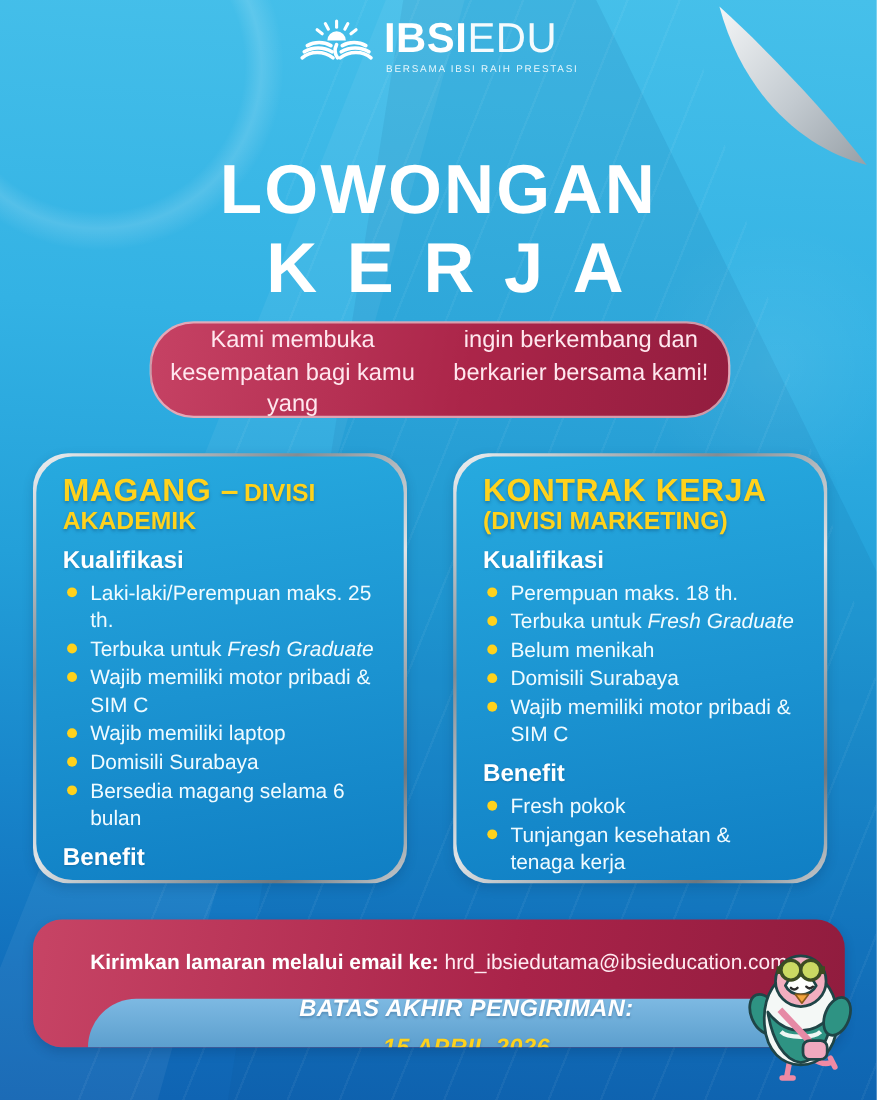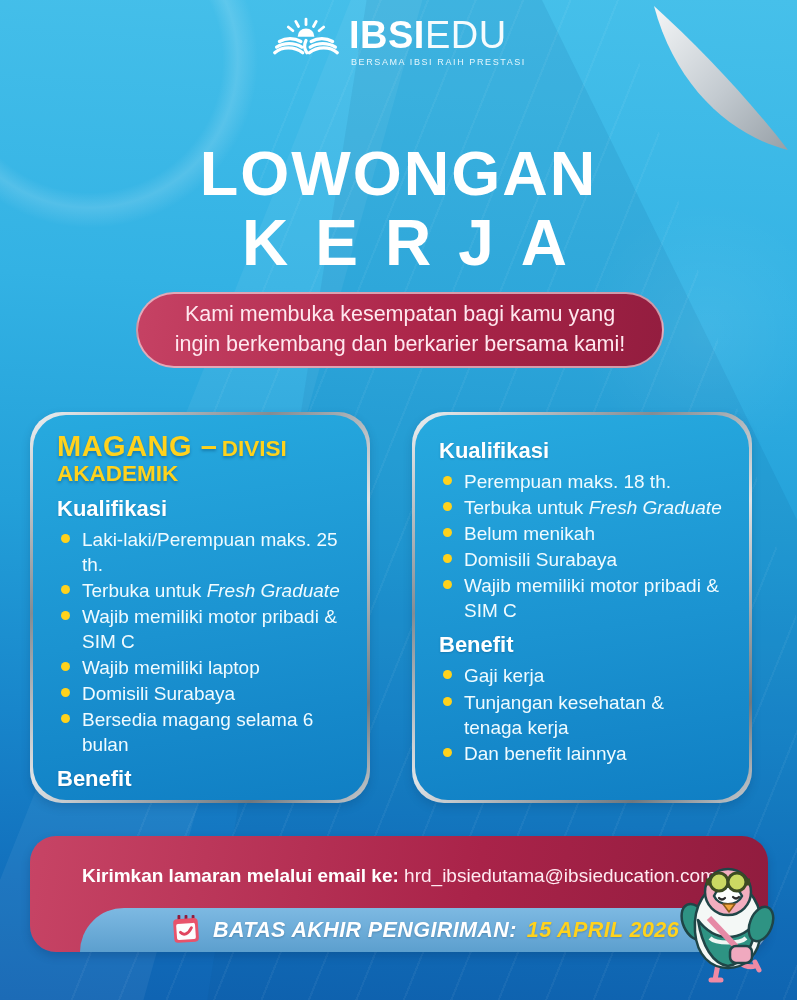--- a/index.html
+++ b/index.html
@@ -25,24 +25,24 @@
   .brand-col{display:flex;flex-direction:column;align-items:flex-start;}
   .brand{color:#fff;font-size:38px;line-height:1;letter-spacing:.5px;}
   .brand .b{font-weight:800;}
   .brand .l{font-weight:300;opacity:.95;text-align:center;}
   .tagline{color:#e6f7fd;font-size:9px;letter-spacing:1.6px;margin-top:3px;margin-left:2px;font-weight:400;}
   
   .title{position:absolute;top:142px;left:0;right:0;text-align:center;color:#fff;}
   .title-l1{font-size:63px;font-weight:800;letter-spacing:2px;line-height:1.0;}
   .title-l2{font-size:64px;font-weight:800;letter-spacing:27px;padding-left:39px;line-height:1.02;margin-top:6px;}
   
-  .intro{position:absolute;left:136px;top:292px;width:528px;height:76px;box-sizing:border-box;
+  .intro{position:absolute;left:136px;top:292px;width:528px;height:88px;box-sizing:border-box;
     border-radius:40px;border:2px solid rgba(255,255,255,.55);
     background:linear-gradient(100deg,#c64264 0%,#ab2549 55%,#931d3f 100%);
-    display:flex;flex-direction:column;justify-content:center;text-align:center;
+    display:flex;flex-direction:row;justify-content:center;text-align:center;
     color:#ffe7ee;font-size:21.5px;line-height:1.38;font-weight:500;}
   
   .card{position:absolute;top:412px;width:340px;height:391px;border-radius:32px;padding:3px;box-sizing:border-box;
     background:linear-gradient(140deg,#eef1f3 0%,#848c93 30%,#dfe3e6 55%,#6f777e 85%,#c7ccd0 100%);
     box-shadow:0 4px 10px rgba(0,40,80,.18);}
   .card.left{left:30px;}
   .card.right{left:412px;}
   .card-inner{width:100%;height:100%;box-sizing:border-box;border-radius:33px;overflow:hidden;
     background:linear-gradient(172deg,#27aadf 0%,#1b93d1 55%,#107fc4 100%);
     background:linear-gradient(172deg,#27aadf 0%,#1b93d1 55%,#107fc4 100%);
@@ -59,21 +59,21 @@
   .apply{position:absolute;left:30px;top:836px;width:738px;height:116px;border-radius:26px;overflow:hidden;
     background:linear-gradient(100deg,#c74465 0%,#a92349 60%,#901c3e 100%);color:#fff;
     box-shadow:0 4px 10px rgba(0,30,70,.2);}
   .apply-lines{padding-top:26px;text-align:center;font-size:19px;line-height:1.5;}
   .apply-lines .bd{font-weight:800;}
   .apply-lines .rg{font-weight:400;color:#ffeaf1;}
   .deadline{position:absolute;left:50px;right:0;bottom:0;height:44px;border-radius:44px 0 24px 0;
     background:linear-gradient(180deg,#7db9e2 0%,#5c9fce 100%);
     display:flex;align-items:center;justify-content:center;gap:10px;
     font-weight:800;font-style:italic;font-size:21.5px;letter-spacing:.4px;color:#fff;
-    text-shadow:0 1px 2px rgba(0,40,80,.25);}
+    text-shadow:0 1px 2px rgba(0,40,80,.25);flex-direction:column;}
   .deadline .date{color:#ffd21c;}
   .mascot{position:absolute;left:678px;top:858px;width:100px;height:132px;z-index:6;}
 </style>
 </head>
 <body>
 
 <div class="bg-layer facet-a"></div>
 <div class="bg-layer facet-b"></div>
 <div class="bg-layer facet-lines"></div>
 <div class="blob1"></div>
@@ -146,31 +146,35 @@
     <div class="sec-h">Benefit</div>
     <ul class="blist">
       <li>Uang transport</li>
 
     </ul>
   </div>
 </div>
 
 <div class="card right">
   <div class="card-inner">
+    <div class="card-title">
+      <div class="ct-main">KONTRAK KERJA</div>
+      <div class="ct-sub">(DIVISI MARKETING)</div>
+    </div>
     <div class="sec-h">Kualifikasi</div>
     <ul class="blist">
       <li>Perempuan maks. 18 th.</li>
       <li><span>Terbuka untuk </span><span class="it">Fresh Graduate</span></li>
       <li>Belum menikah</li>
       <li>Domisili Surabaya</li>
       <li>Wajib memiliki motor pribadi &amp; SIM C</li>
     </ul>
     <div class="sec-h">Benefit</div>
     <ul class="blist">
-      <li>Gaji kerja</li>
+      <li>Fresh pokok</li>
       <li>Tunjangan kesehatan &amp; tenaga kerja</li>
       <li>Dan benefit lainnya</li>
     </ul>
   </div>
 </div>
 
 <div class="apply">
   <div class="apply-lines">
     <div><span class="bd">Kirimkan lamaran melalui email ke:</span><span class="rg"> hrd_ibsiedutama@ibsieducation.com</span></div>
   </div>

